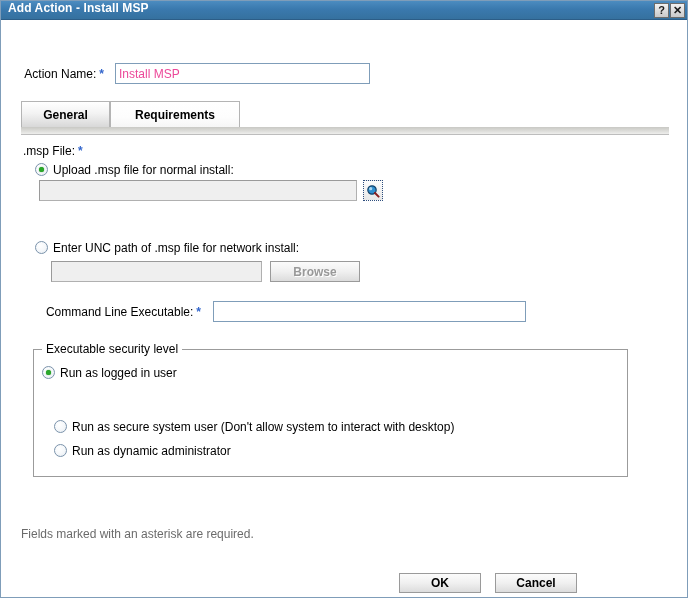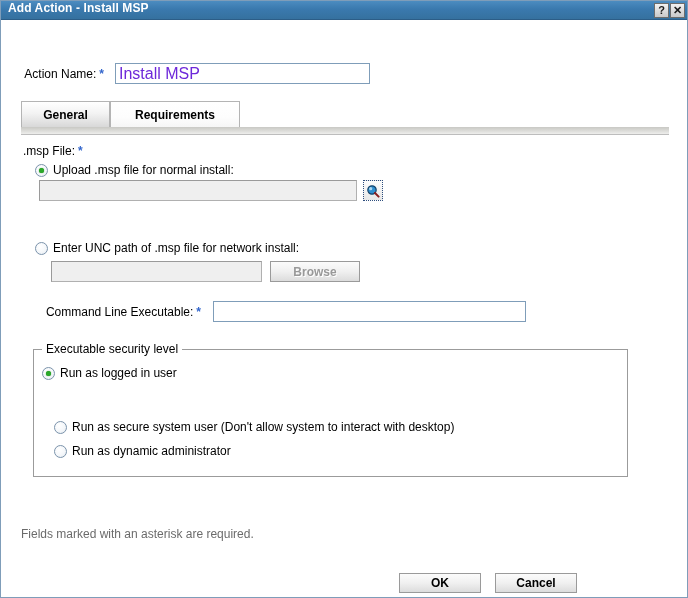--- a/index.html
+++ b/index.html
@@ -95,22 +95,22 @@
     white-space: nowrap;
   }
   .req-star {
     color: #3366cc;
     font-weight: bold;
     margin-left: 3px;
     font-size: 12px;
   }
   .input-text {
     font-family: "Liberation Sans", sans-serif;
-    font-size: 16px;
-    color: #6d28d9;
+    font-size: 12px;
+    color: #ec4899;
     background: #ffffff;
     border: 1px solid #7f9db9;
     box-sizing: border-box;
     height: 21px;
     padding: 0 3px;
     outline: none;
   }
   #action-name-input {
     margin-left: 11px;
     width: 255px;
@@ -174,21 +174,21 @@
     position: absolute;
     left: 22px;
     top: 9px;
     font-size: 12px;
     white-space: nowrap;
   }
 
   .radio-line {
     position: absolute;
     display: flex;
-    align-items: center;
+    align-items: flex-start;
     font-size: 12px;
     white-space: nowrap;
     cursor: pointer;
   }
   .radio {
     width: 13px;
     height: 13px;
     border-radius: 50%;
     box-sizing: border-box;
     background: radial-gradient(circle at 38% 34%, #ffffff 0%, #f4f7fa 55%, #e2e8ee 100%);

